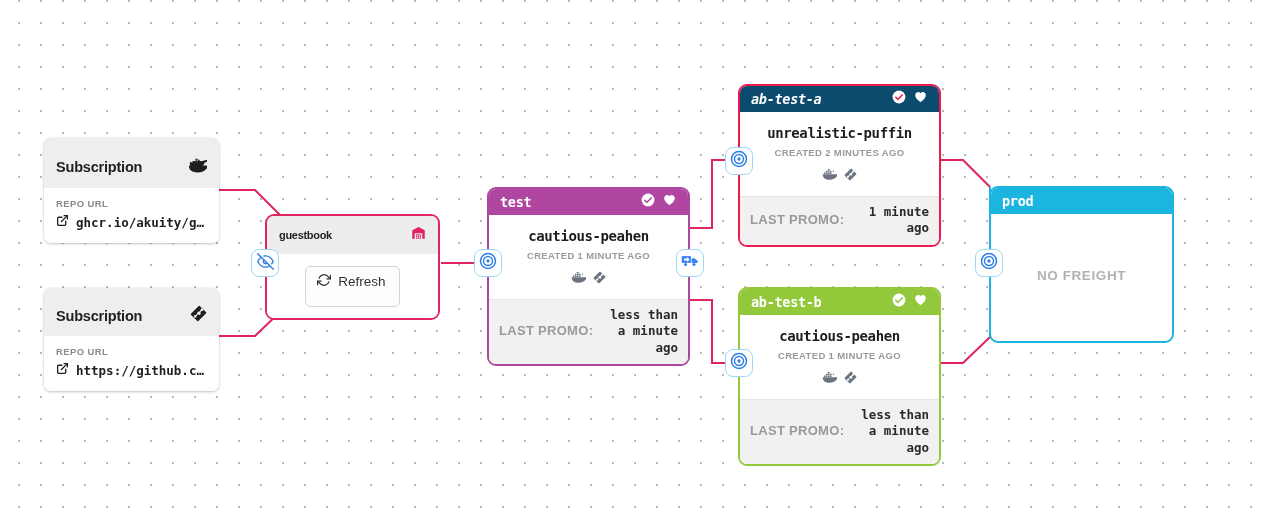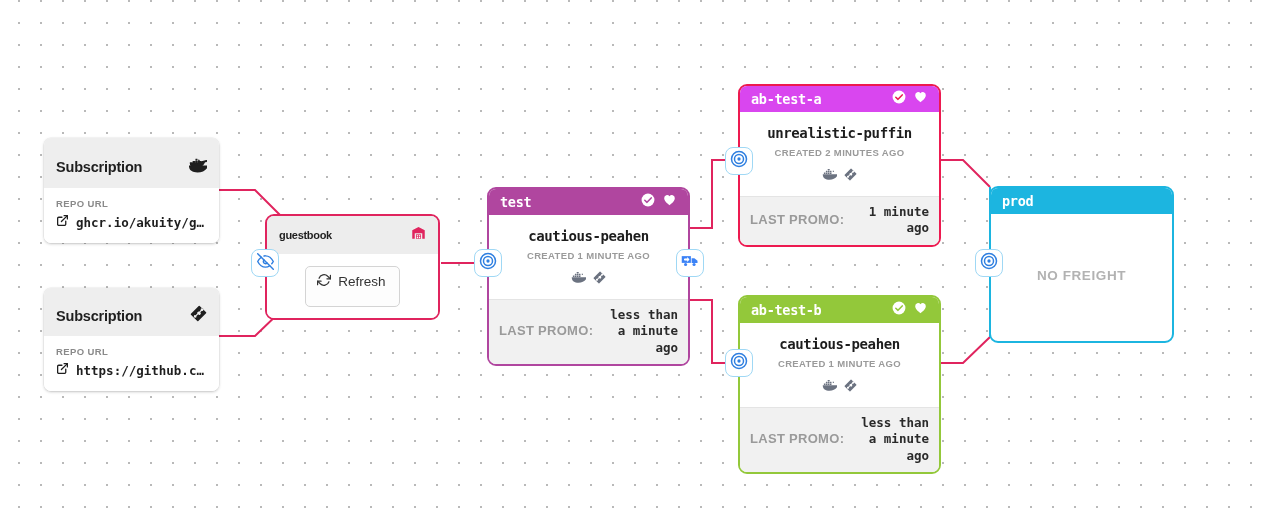--- a/index.html
+++ b/index.html
@@ -289,21 +289,21 @@
         </span>
       </div>
     </div>
     <div class="stage-foot">
       <div class="foot-label">LAST PROMO:</div>
       <div class="foot-value">less than a minute ago</div>
     </div>
   </div>
 
   <div class="stage" style="left:738px; top:84px; width:203px; border-color:#ed1a50;">
-    <div class="stage-head" style="background:#d946ef;">
+    <div class="stage-head" style="background:#0c4a6e;font-style:italic;">
       <span class="stage-name">ab-test-a</span>
       <span class="stage-head-icons">
         <span>
           <svg width="14" height="14" viewBox="0 0 24 24">
               <circle cx="12" cy="12" r="11" fill="#ffffff"></circle>
               <polyline points="6.5 12.4 10.3 16 17.5 8.4" fill="none" stroke="#ed1a50" stroke-width="2.6" stroke-linecap="round" stroke-linejoin="round"></polyline>
             </svg>
         </span>
         <span>
           <svg width="15" height="15" viewBox="0 0 24 24" fill="#ffffff">
@@ -336,21 +336,21 @@
             </svg>
         </span>
       </div>
     </div>
     <div class="stage-foot" style="justify-content:center;">
       <div class="foot-label">LAST PROMO:</div>
       <div class="foot-value">1 minute ago</div>
     </div>
   </div>
 
-  <div class="stage" style="left:738px; top:287px; width:203px; border-color:#93c83a;margin-top:8px;">
+  <div class="stage" style="left:738px; top:287px; width:203px; border-color:#93c83a;">
     <div class="stage-head" style="background:#93c83a;">
       <span class="stage-name">ab-test-b</span>
       <span class="stage-head-icons">
         <span>
           <svg width="14" height="14" viewBox="0 0 24 24">
               <circle cx="12" cy="12" r="11" fill="#ffffff"></circle>
               <polyline points="6.5 12.4 10.3 16 17.5 8.4" fill="none" stroke="#93c83a" stroke-width="2.6" stroke-linecap="round" stroke-linejoin="round"></polyline>
             </svg>
         </span>
         <span>

